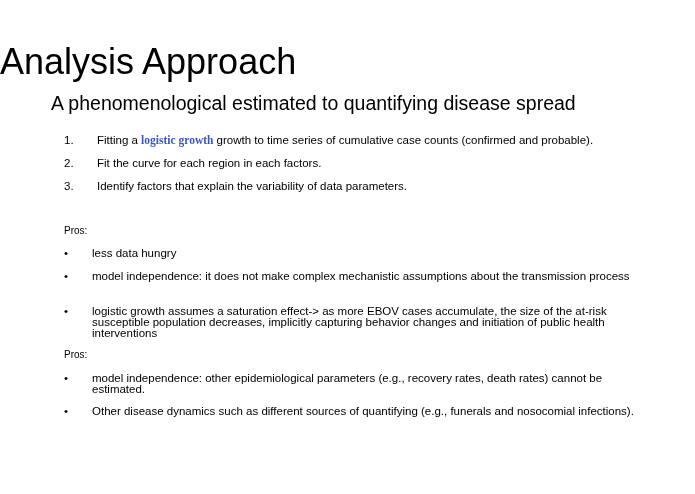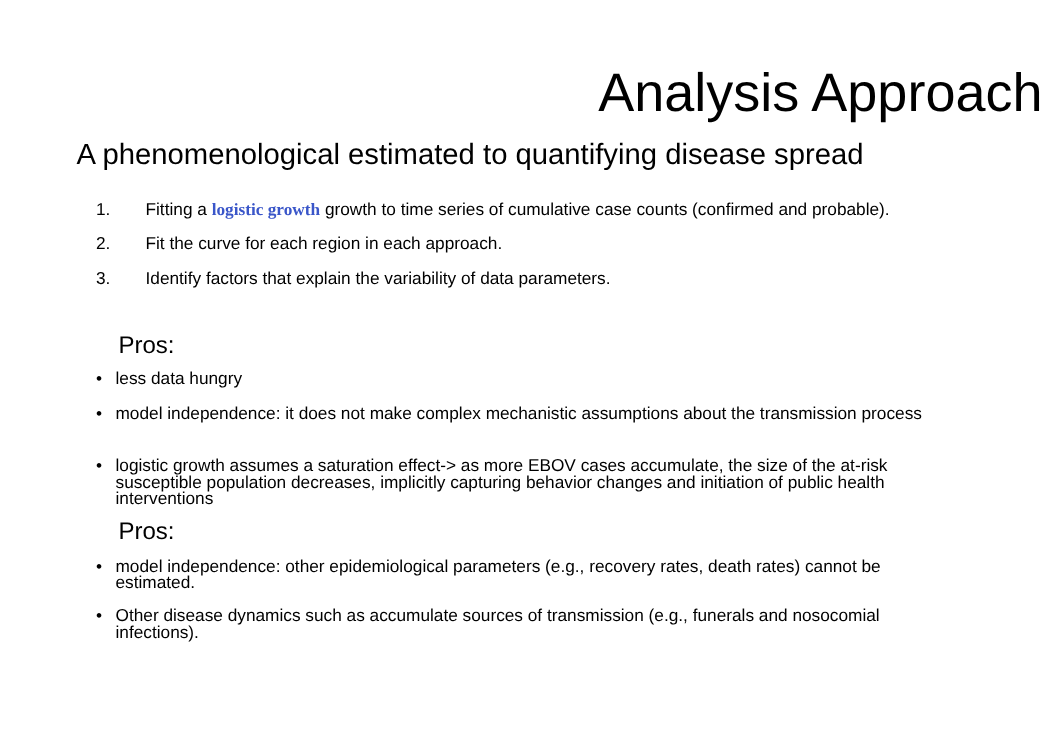--- a/index.html
+++ b/index.html
@@ -1,39 +1,39 @@
 <!DOCTYPE html>
 <html><head>
 <meta charset="utf-8">
 <style>
   html, body { margin:0; padding:0; background:#ffffff; }
   body { width:695px; height:494px; position:relative; overflow:hidden;
          font-family:"Liberation Sans", sans-serif; color:#000; }
-  .title { position:absolute; top:40px; left:0; width:695px; text-align:right;
+  .title { position:absolute; top:40px; left:0; width:695px; text-align:left;
            font-size:36px; line-height:44px; }
   .subtitle { position:absolute; top:91px; left:51px; font-size:19.5px; line-height:24px; }
   .num { position:absolute; left:64px; font-size:11.5px; line-height:14px; }
   .numtext { position:absolute; left:97px; font-size:11.5px; line-height:14px; white-space:nowrap; }
   .hl { color:#3a56c9; font-weight:bold;font-family:Liberation Serif, serif; }
-  .sect { position:absolute; left:79px; font-size:16px; line-height:14px; }
+  .sect { position:absolute; left:64px; font-size:10px; line-height:14px; }
   .bullet { position:absolute; left:64px; font-size:11.5px; line-height:11px; }
-  .btext { position:absolute; left:77px; width:565px; font-size:11.5px; line-height:11px; }
+  .btext { position:absolute; left:92px; width:565px; font-size:11.5px; line-height:11px; }
 </style>
 </head>
 <body>
 
 <div class="title">Analysis Approach</div>
 <div class="subtitle">A phenomenological estimated to quantifying disease spread</div>
 
 <div>
   <span class="num" style="top:133px">1.</span>
   <span class="numtext" style="top:133px"><span>Fitting a </span><span class="hl">logistic growth</span><span> growth to time series of cumulative case counts (confirmed and probable).</span></span>
 
   <span class="num" style="top:156px">2.</span>
-  <span class="numtext" style="top:156px">Fit the curve for each region in each approach.</span>
+  <span class="numtext" style="top:156px">Fit the curve for each region in each factors.</span>
 
   <span class="num" style="top:179px">3.</span>
   <span class="numtext" style="top:179px">Identify factors that explain the variability of data parameters.</span>
 </div>
 
 <div>
   <span class="sect" style="top:224px">Pros:</span>
 
   <span class="bullet" style="top:248px">•</span>
   <div class="btext" style="top:248px">less data hungry</div>
@@ -45,14 +45,14 @@
   <div class="btext" style="top:306px">logistic growth assumes a saturation effect-&gt; as more EBOV cases accumulate, the size of the at-risk susceptible population decreases, implicitly capturing behavior changes and initiation of public health interventions</div>
 </div>
 
 <div>
   <span class="sect" style="top:348px">Pros:</span>
 
   <span class="bullet" style="top:373px">•</span>
   <div class="btext" style="top:373px">model independence: other epidemiological parameters (e.g., recovery rates, death rates) cannot be estimated.</div>
 
   <span class="bullet" style="top:406px">•</span>
-  <div class="btext" style="top:406px">Other disease dynamics such as accumulate sources of transmission (e.g., funerals and nosocomial infections).</div>
+  <div class="btext" style="top:406px">Other disease dynamics such as different sources of quantifying (e.g., funerals and nosocomial infections).</div>
 </div>
 
 </body></html>

